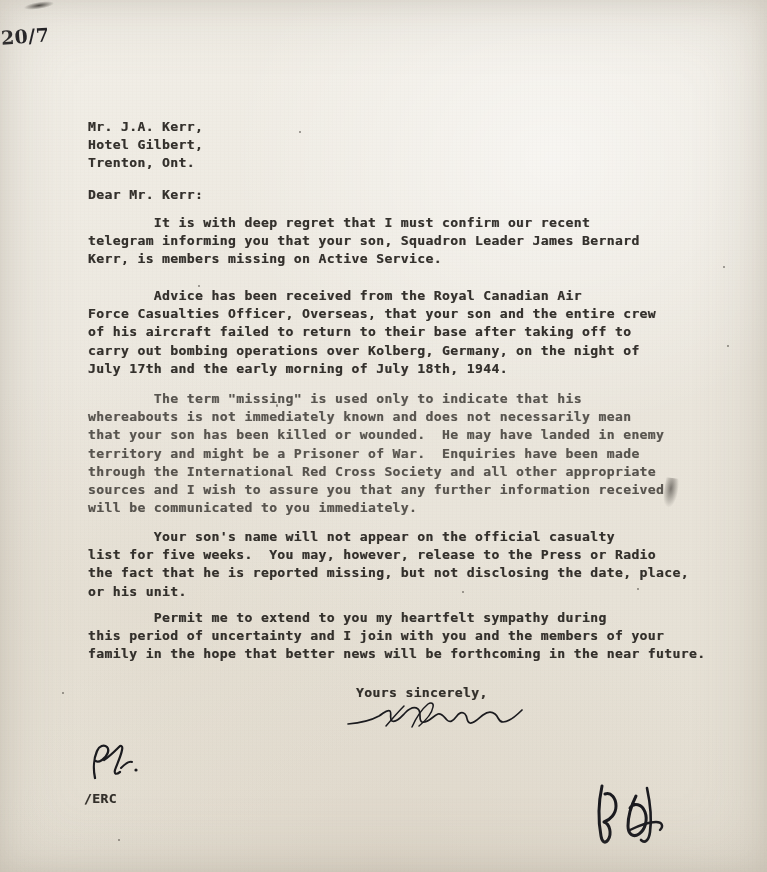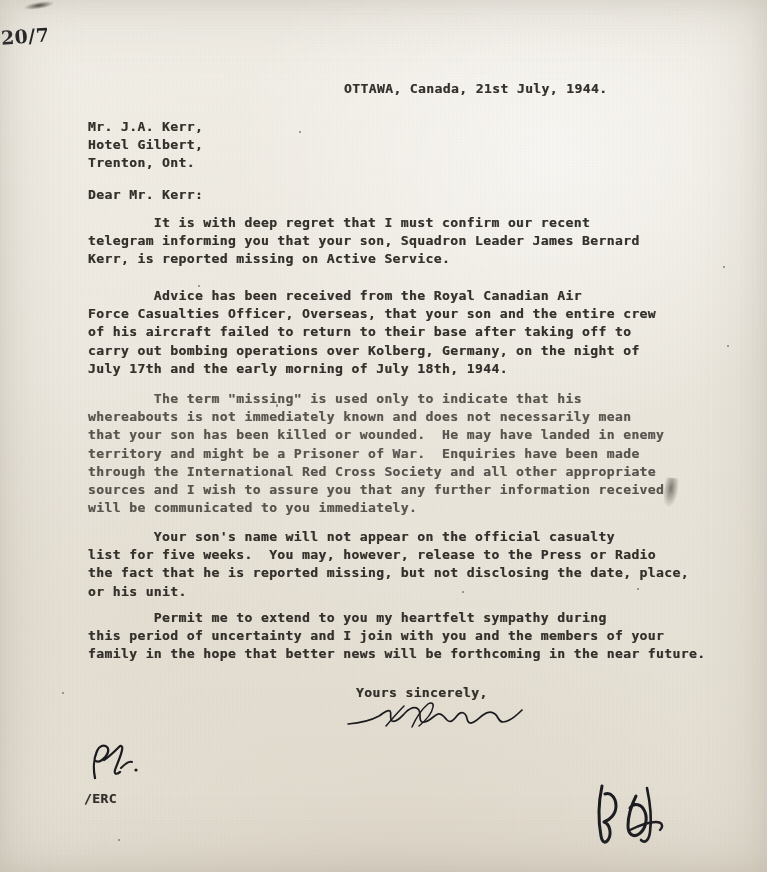--- a/index.html
+++ b/index.html
@@ -149,31 +149,30 @@
 </style>
 </head>
 <body>
 
 <div id="paper">
 
   <div id="grain"></div>
 
   <div id="corner-smudge"></div>
 
-  <div class="typed" id="datetime-line">OTTAWA, Canada, 21st July, 1944.</div>
 
   <div class="typed" id="address-block">Mr. J.A. Kerr,
 Hotel Gilbert,
 Trenton, Ont.</div>
 
   <div class="typed" id="salutation">Dear Mr. Kerr:</div>
 
   <div class="typed para" id="para-1">        It is with deep regret that I must confirm our recent
 telegram informing you that your son, Squadron Leader James Bernard
-Kerr, is reported missing on Active Service.</div>
+Kerr, is members missing on Active Service.</div>
 
   <div class="typed para" id="para-2">        Advice has been received from the Royal Canadian Air
 Force Casualties Officer, Overseas, that your son and the entire crew
 of his aircraft failed to return to their base after taking off to
 carry out bombing operations over Kolberg, Germany, on the night of
 July 17th and the early morning of July 18th, 1944.</div>
 
   <div class="typed para faint" id="para-3">        The term "missing" is used only to indicate that his
 whereabouts is not immediately known and does not necessarily mean
 that your son has been killed or wounded.  He may have landed in enemy

